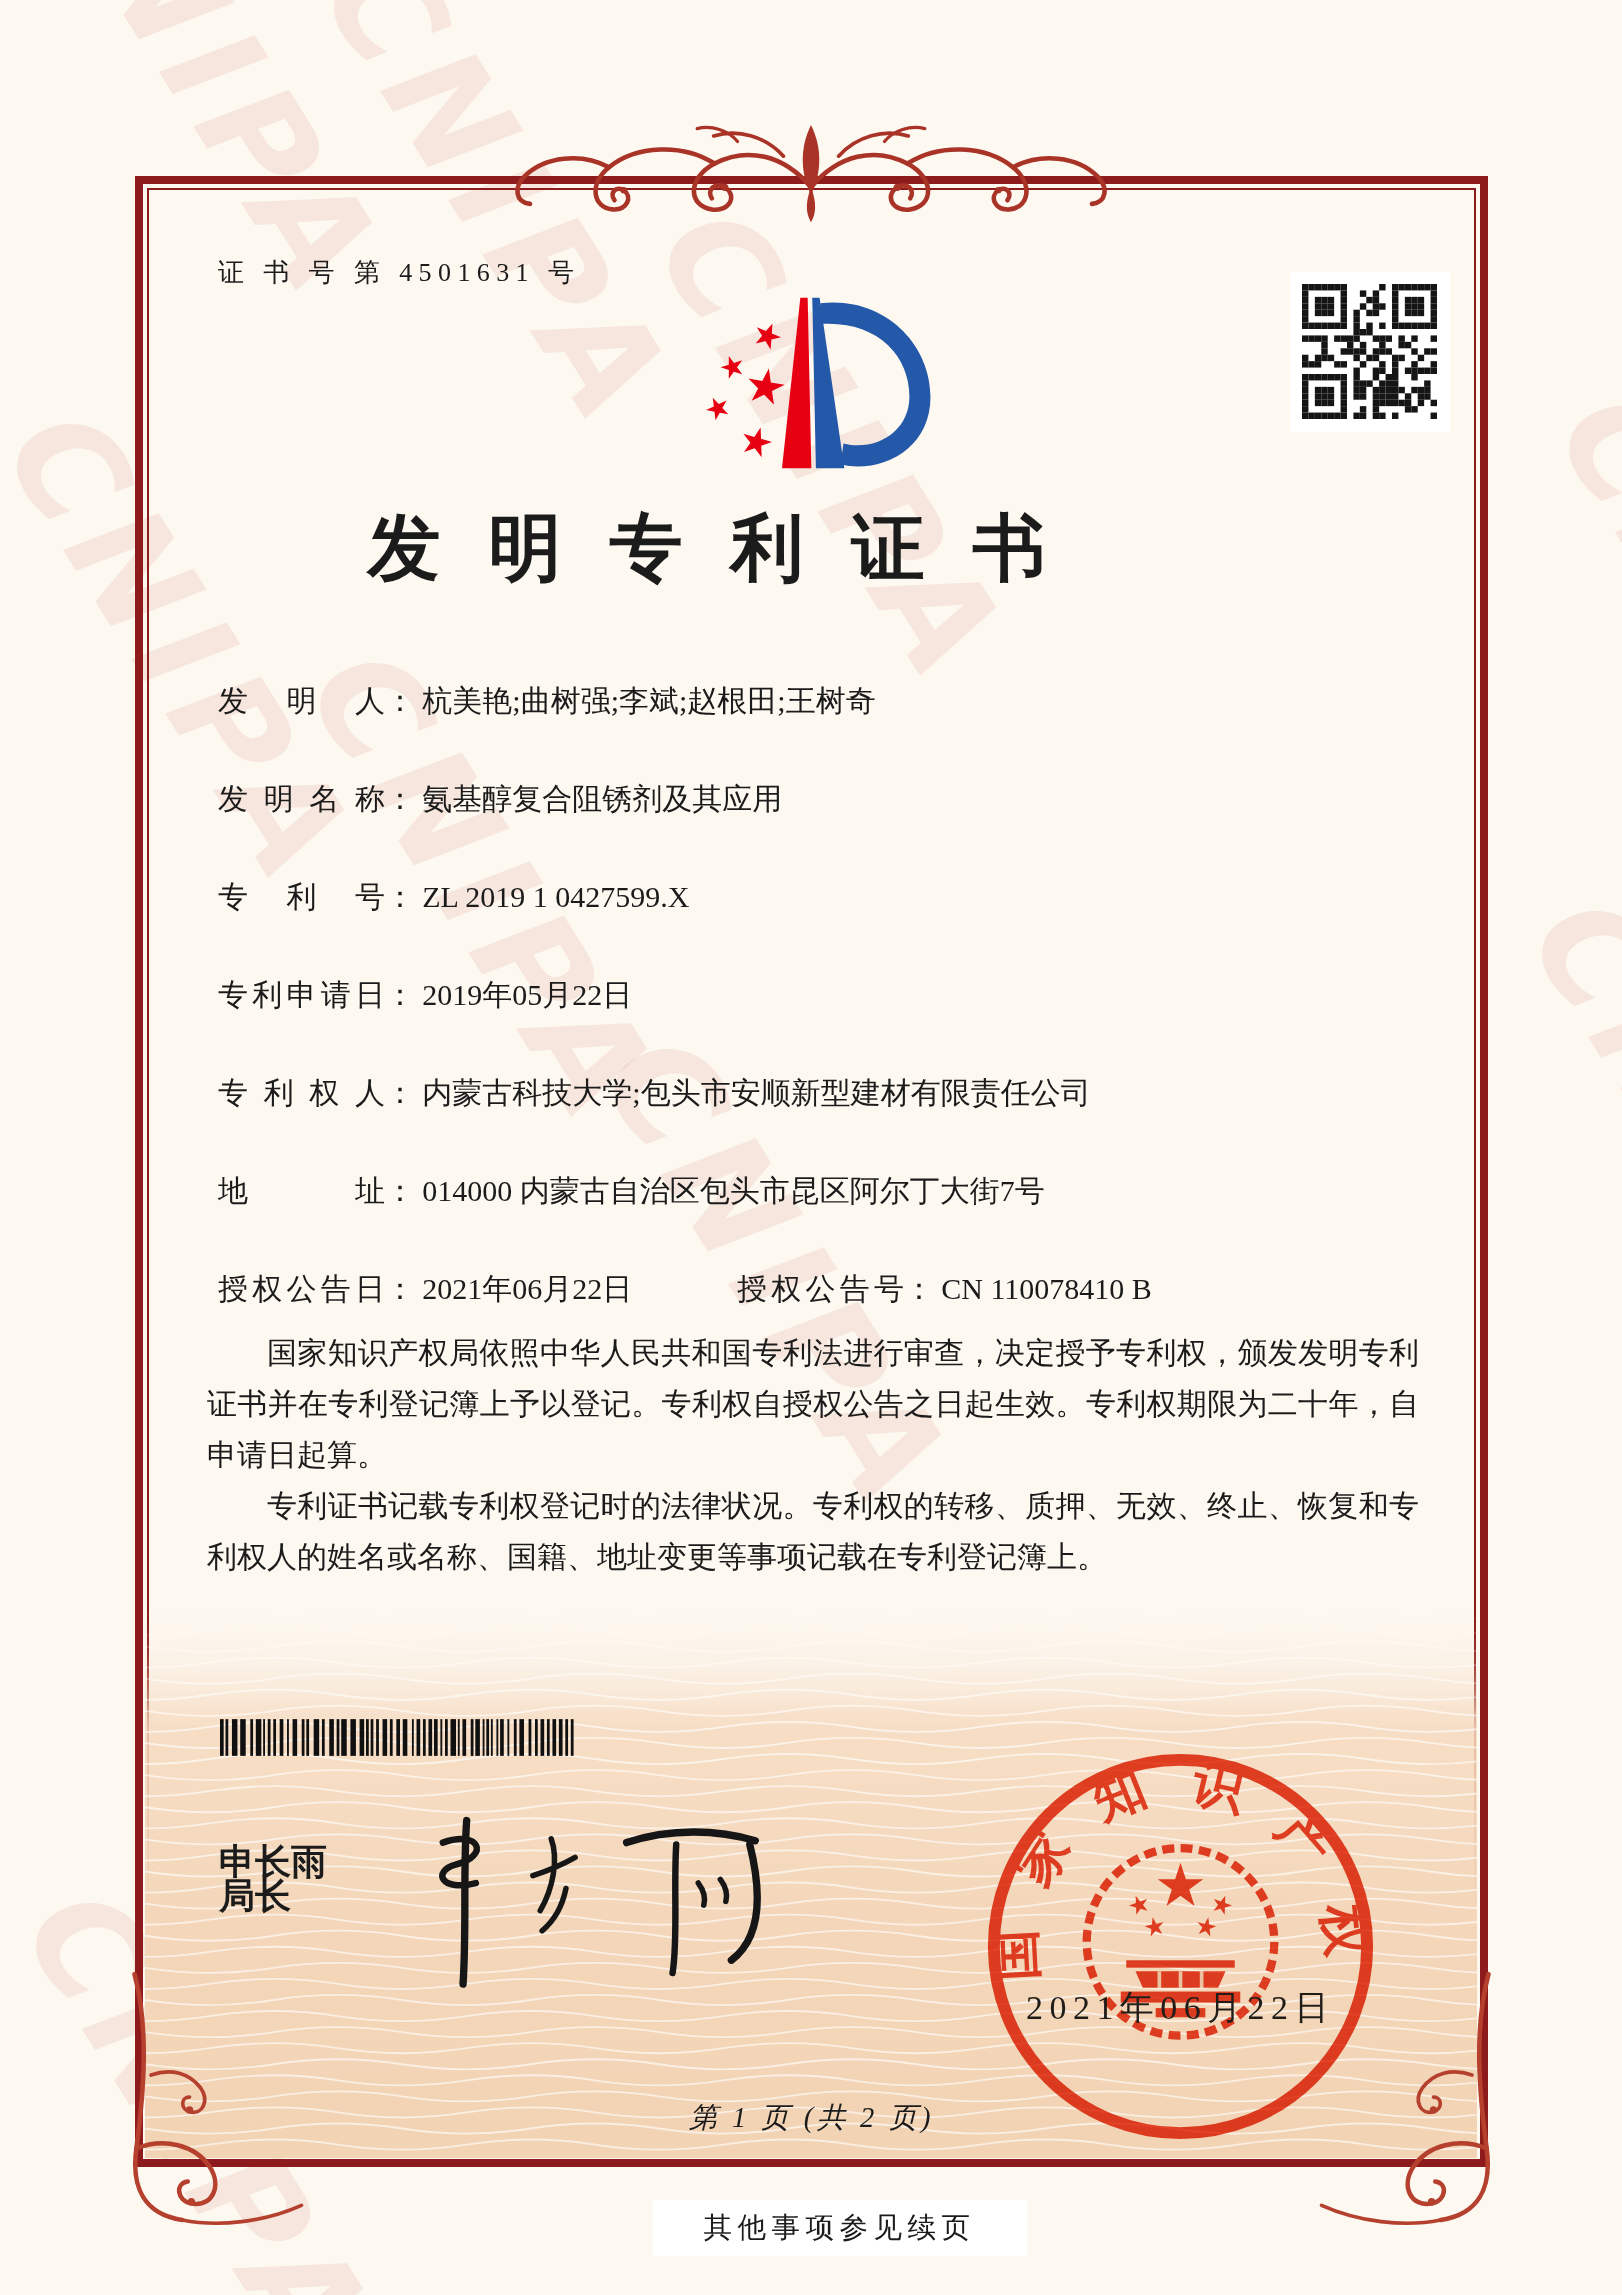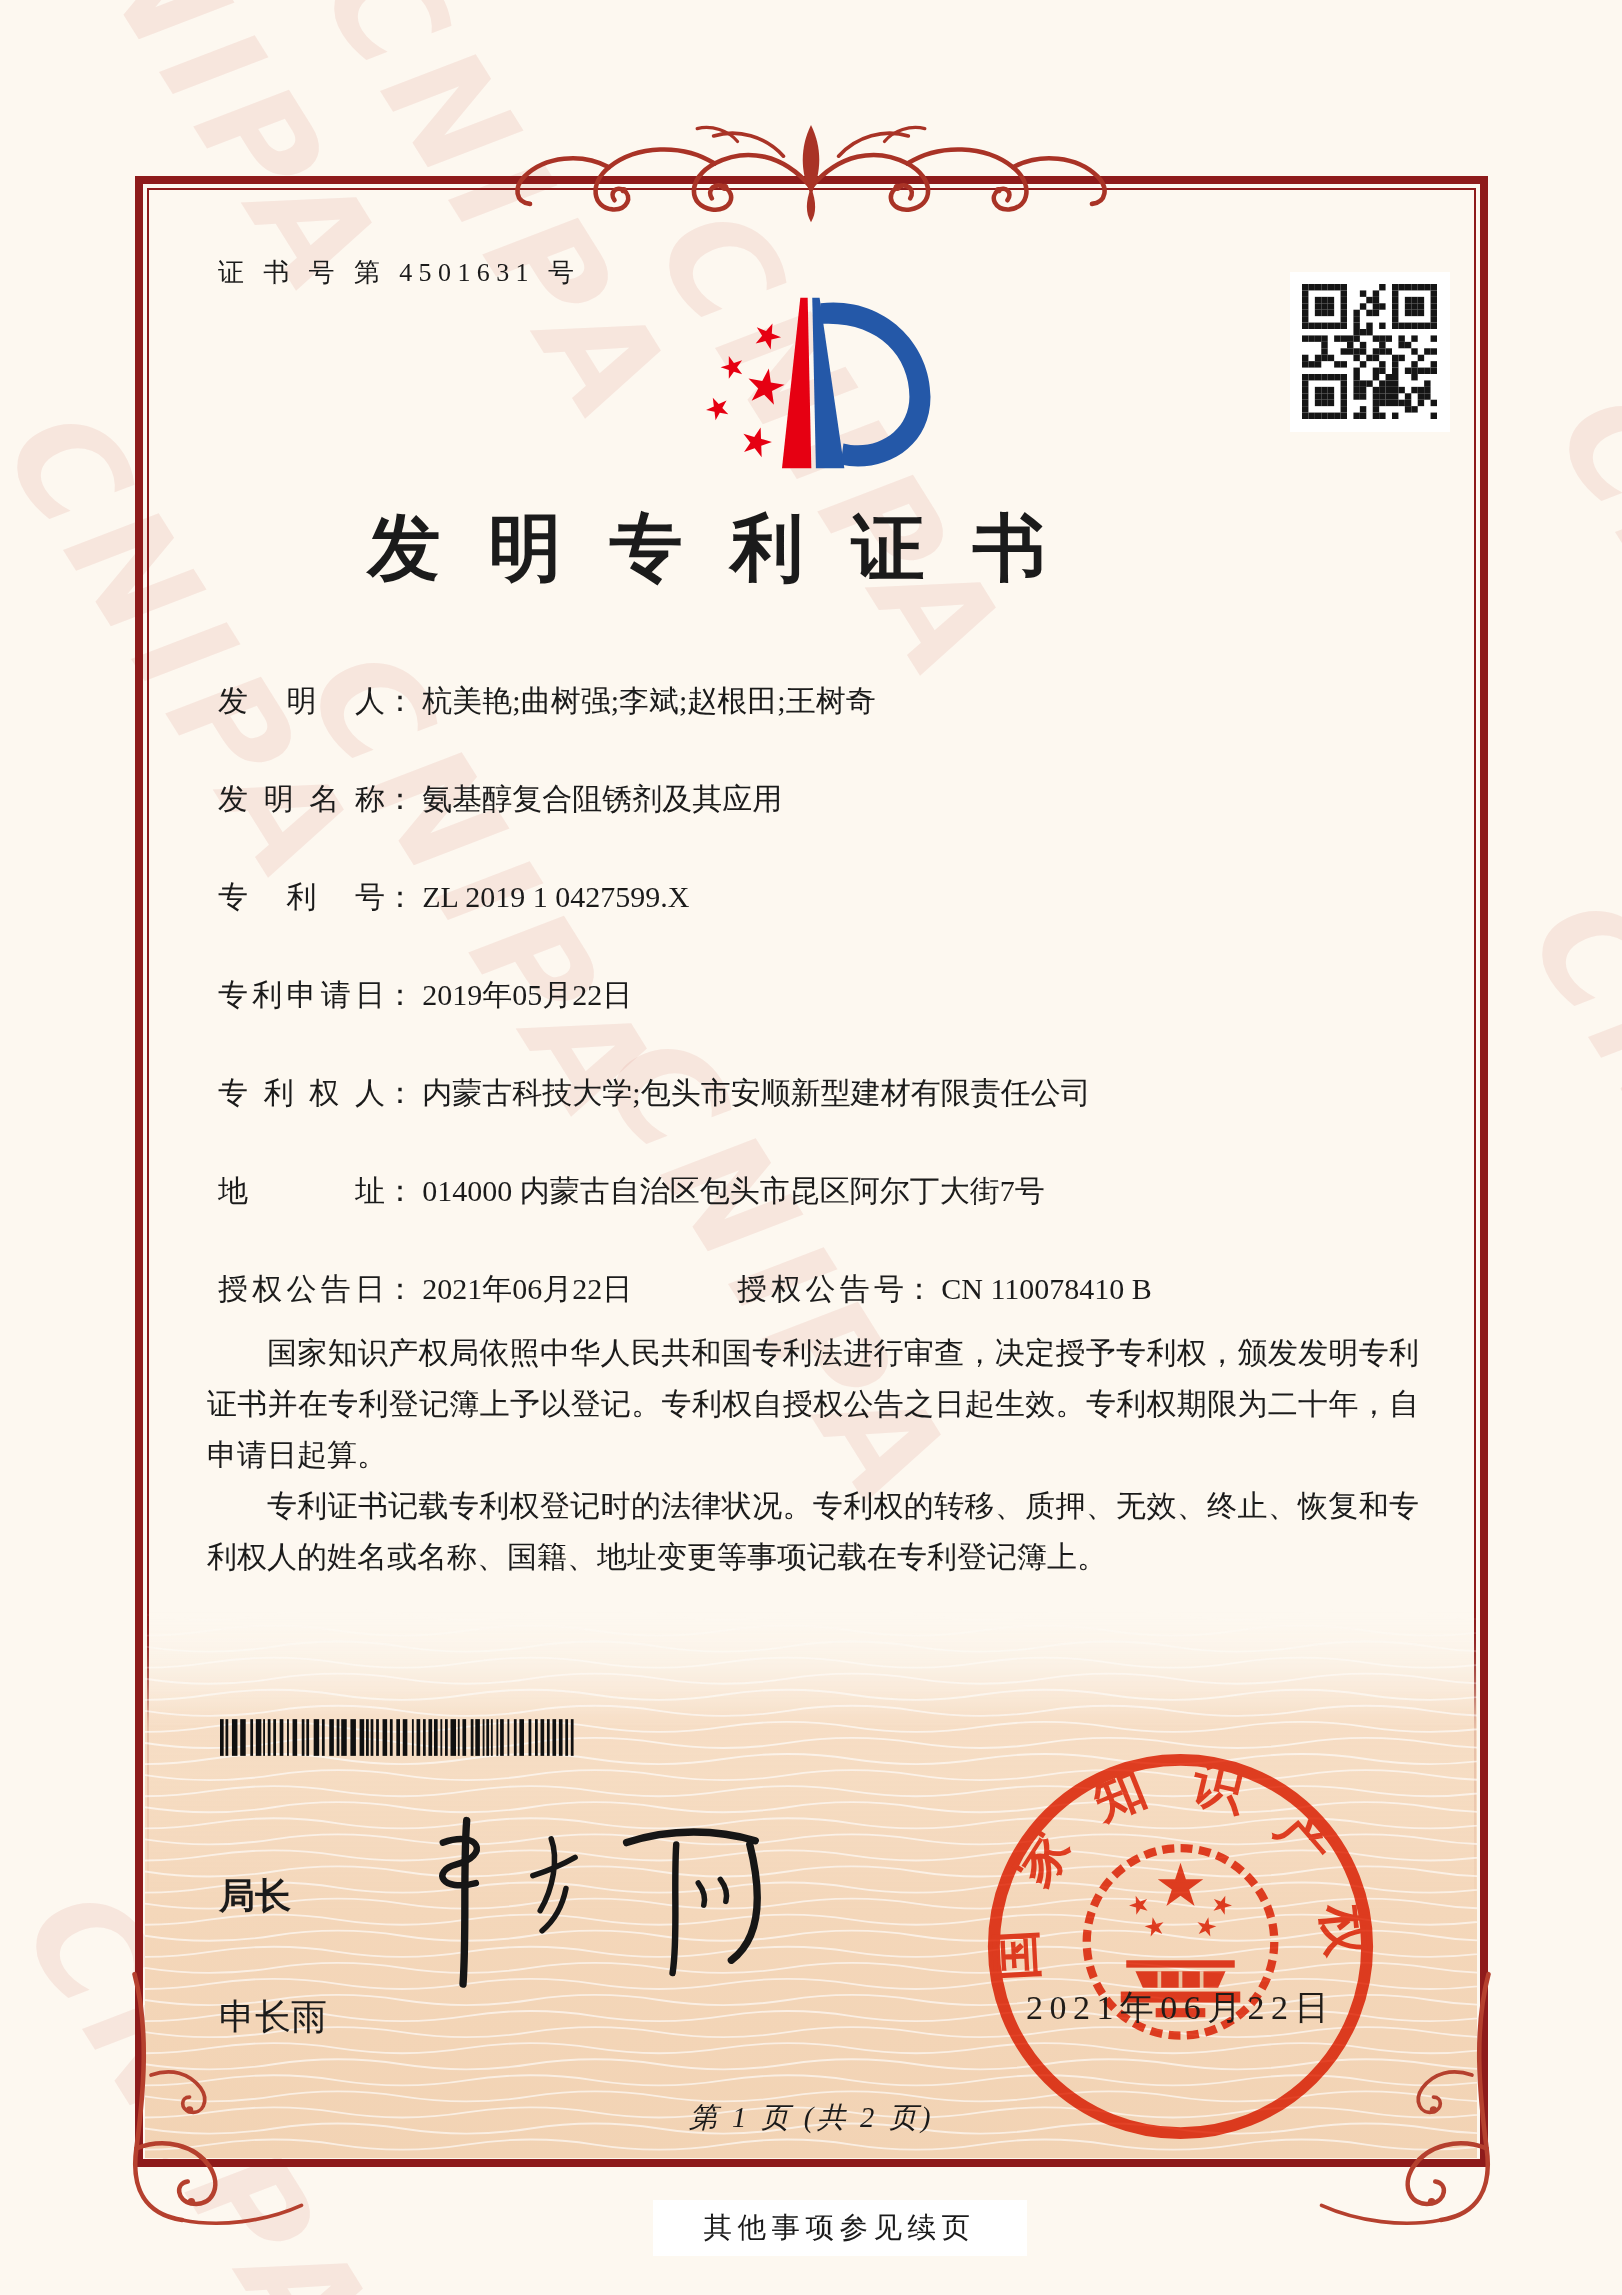--- a/index.html
+++ b/index.html
@@ -58,21 +58,21 @@
   .body-text{
     position:absolute;left:207px;top:1327px;width:1212px;z-index:5;
     font-size:30px;line-height:51px;text-align:justify;
   }
   .body-text p{margin:0;text-indent:2em;}
   
   .barcode{position:absolute;left:220px;top:1719px;z-index:6;}
   
   .director-title{position:absolute;left:219px;top:1872px;font-size:36px;font-weight:600;z-index:6;
     font-family:"Liberation Sans","DejaVu Sans",sans-serif;}
-  .director-name{position:absolute;left:219px;top:1993px;font-size:36px;font-weight:400;z-index:6;
+  .director-name{position:absolute;left:219px;top:1838px;font-size:36px;font-weight:700;z-index:6;
     font-family:"Liberation Sans","DejaVu Sans",sans-serif;}
   .signature{position:absolute;left:395px;top:1804px;z-index:6;}
   
   .seal{position:absolute;left:981px;top:1747px;z-index:7;mix-blend-mode:multiply;opacity:.95;}
   
   .page-number{
     position:absolute;left:0;top:2099px;width:1623px;text-align:center;
     font-size:28.5px;letter-spacing:3.7px;z-index:6;font-style:italic;
   }
   .continuation{

